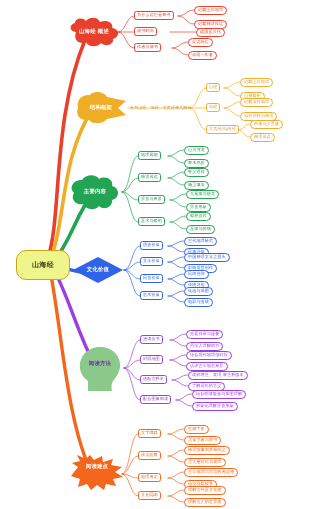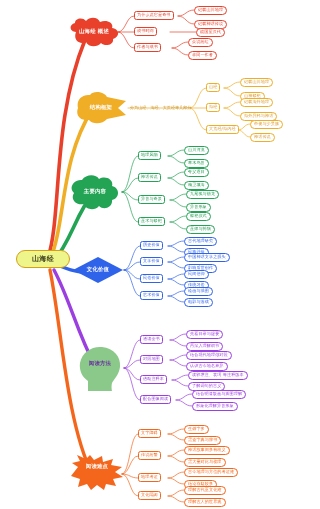--- a/index.html
+++ b/index.html
@@ -161,21 +161,21 @@
       <path d="M168 434 C 176 434, 176 440, 184 440" stroke="#f4661b" stroke-width="0.7"></path>
       <path d="M168 456 C 176 456, 176 450, 184 450" stroke="#f4661b" stroke-width="0.7"></path>
       <path d="M168 456 C 176 456, 176 462, 184 462" stroke="#f4661b" stroke-width="0.7"></path>
       <path d="M168 478 C 176 478, 176 472, 184 472" stroke="#f4661b" stroke-width="0.7"></path>
       <path d="M168 478 C 176 478, 176 484, 184 484" stroke="#f4661b" stroke-width="0.7"></path>
       <path d="M168 496 C 176 496, 176 490, 184 490" stroke="#f4661b" stroke-width="0.7"></path>
       <path d="M168 496 C 176 496, 176 502, 184 502" stroke="#f4661b" stroke-width="0.7"></path>
     </g>
   </svg>
 
-  <div class="node root" style="left:16px; top:250px; width:54px; height:18px;">
+  <div class="node root" style="left:16px; top:250px; width:54px; height:30px;">
     <span>山海经</span>
   </div>
 
   <div class="node blob" style="left:66px; top:17px; width:56px; height:30px;">
     <svg class="shape" viewBox="0 0 56 30">
       <path d="M10 15 C 4 15 2 8 9 6 C 9 1 17 0 20 4 C 24 -1 32 0 34 5 C 41 2 48 6 46 11
                C 54 12 54 20 47 22 C 48 28 39 30 35 26 C 31 31 22 30 20 25 C 13 28 7 23 10 15 Z" fill="#e8402a"></path>
     </svg>
     <span>山海经 概述</span>
   </div>

